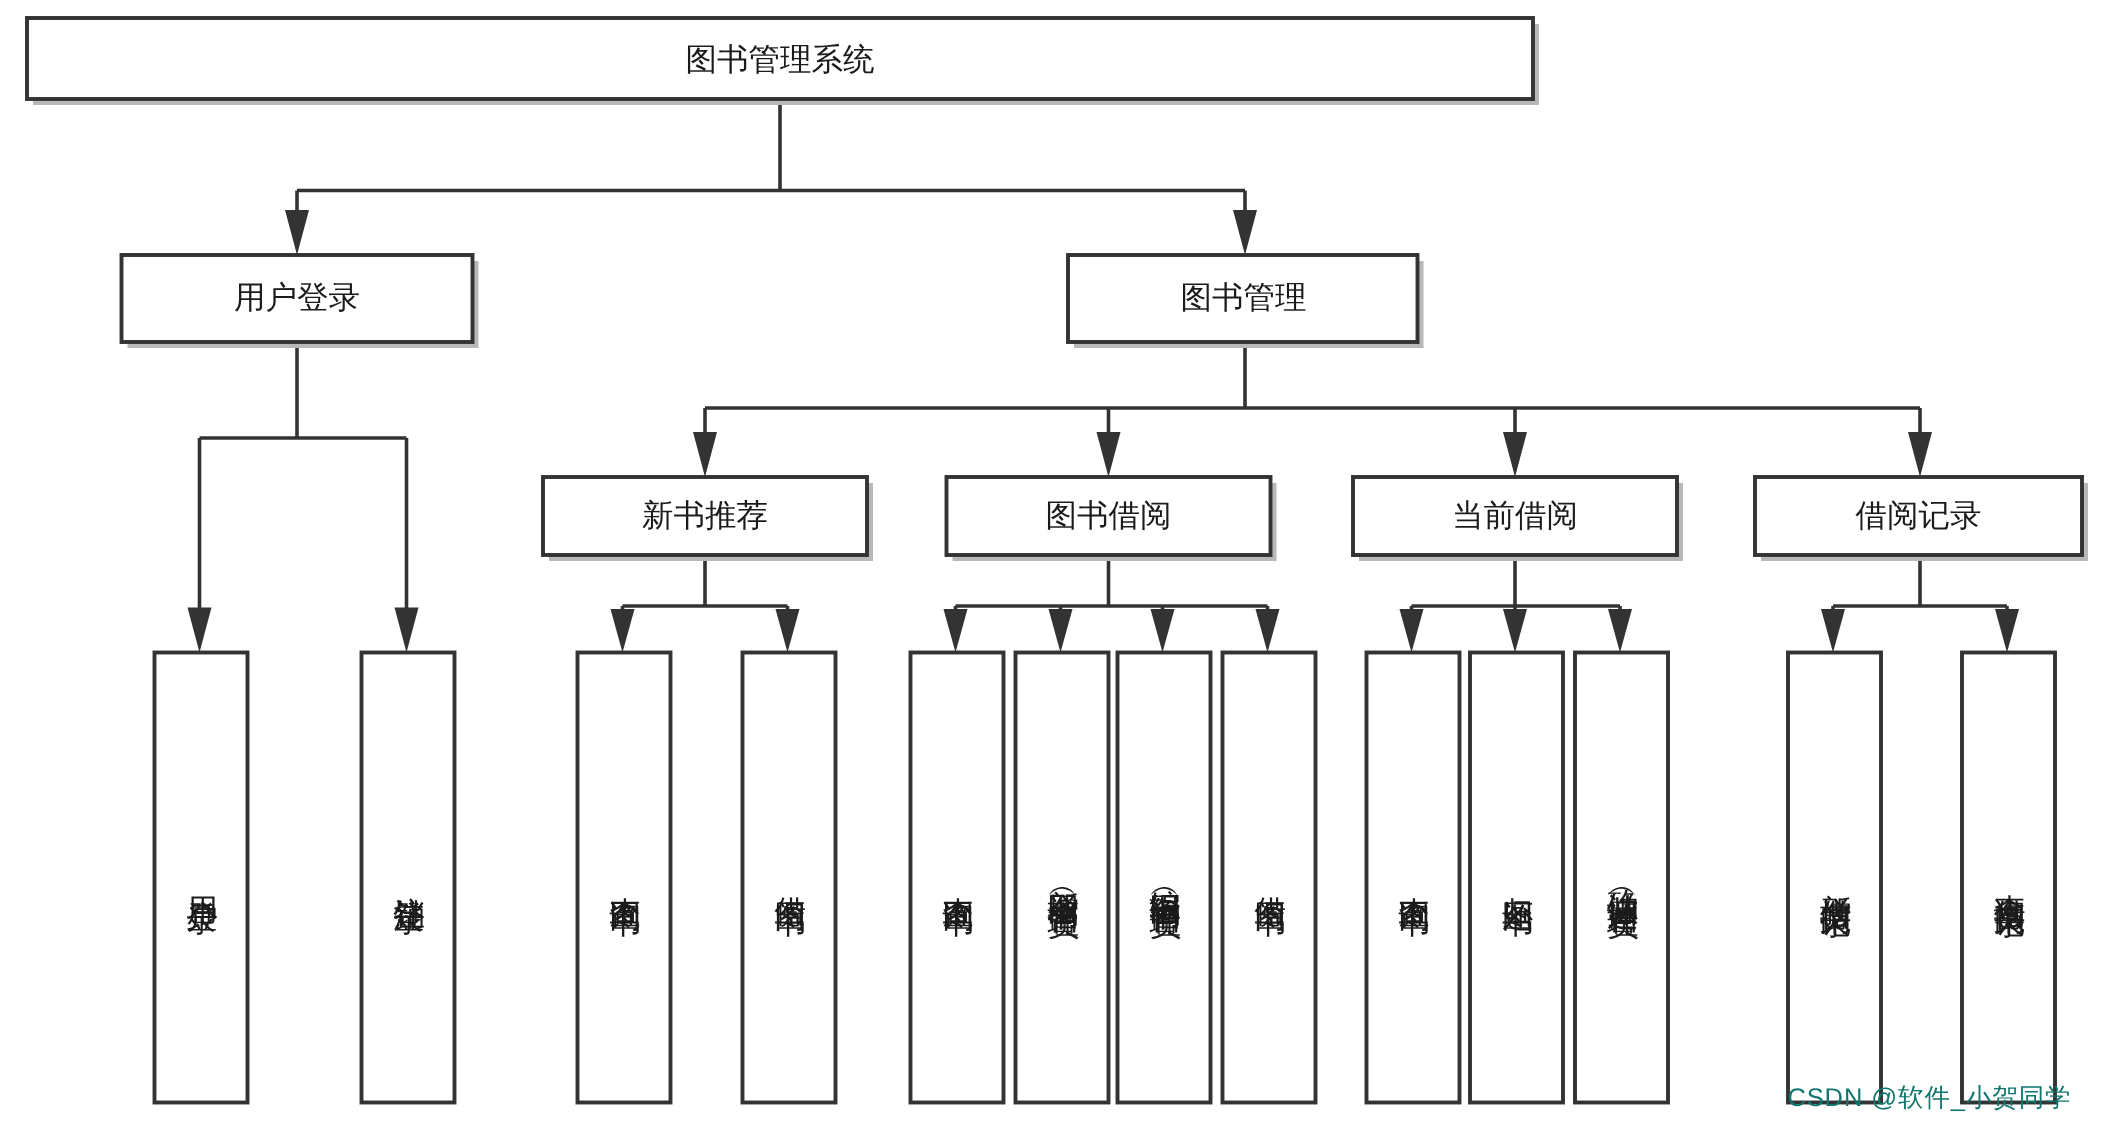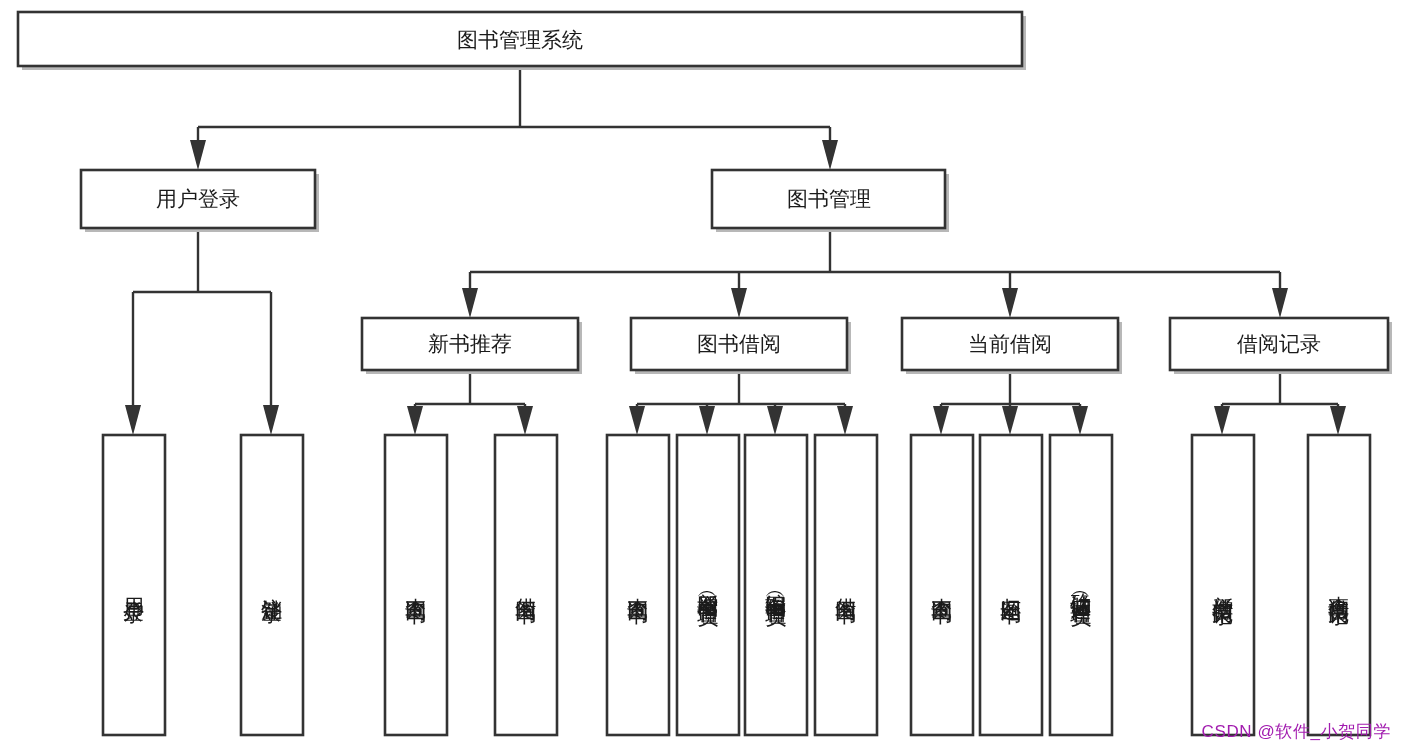--- a/index.html
+++ b/index.html
@@ -58,25 +58,25 @@
     font-family: "Liberation Sans", "DejaVu Sans", sans-serif;
     font-size: 21px;
     line-height: 1.32;
     color: #1b1b1b;
     letter-spacing: 2px;
     white-space: nowrap;
     text-align: center;
   }
   .watermark {
     position: absolute;
-    right: 14px;
+    right: 24px;
     bottom: 4px;
     font-family: "Liberation Sans", "DejaVu Sans", sans-serif;
     font-size: 17px;
-    color: #a21caf;
+    color: #0f766e;
     letter-spacing: 0.6px;
     white-space: nowrap;
     pointer-events: none;
   }
 </style>
 </head>
 <body>
 
 <svg id="diagram" viewBox="0 0 1405 747" xmlns="http://www.w3.org/2000/svg">
 

